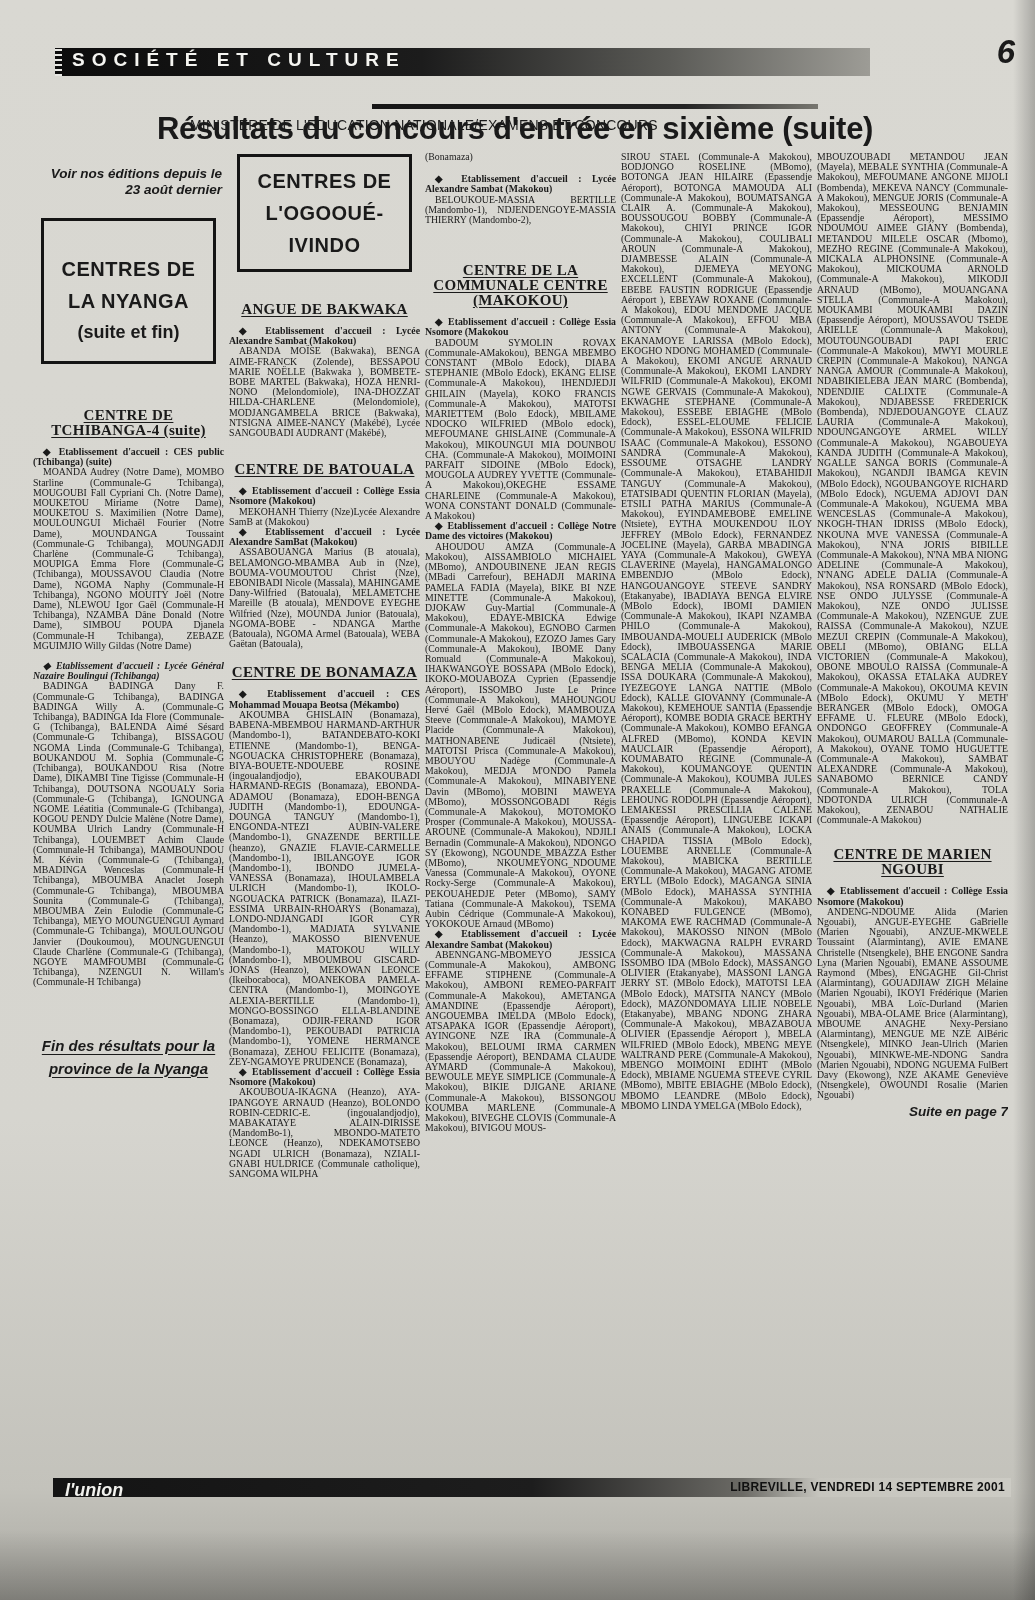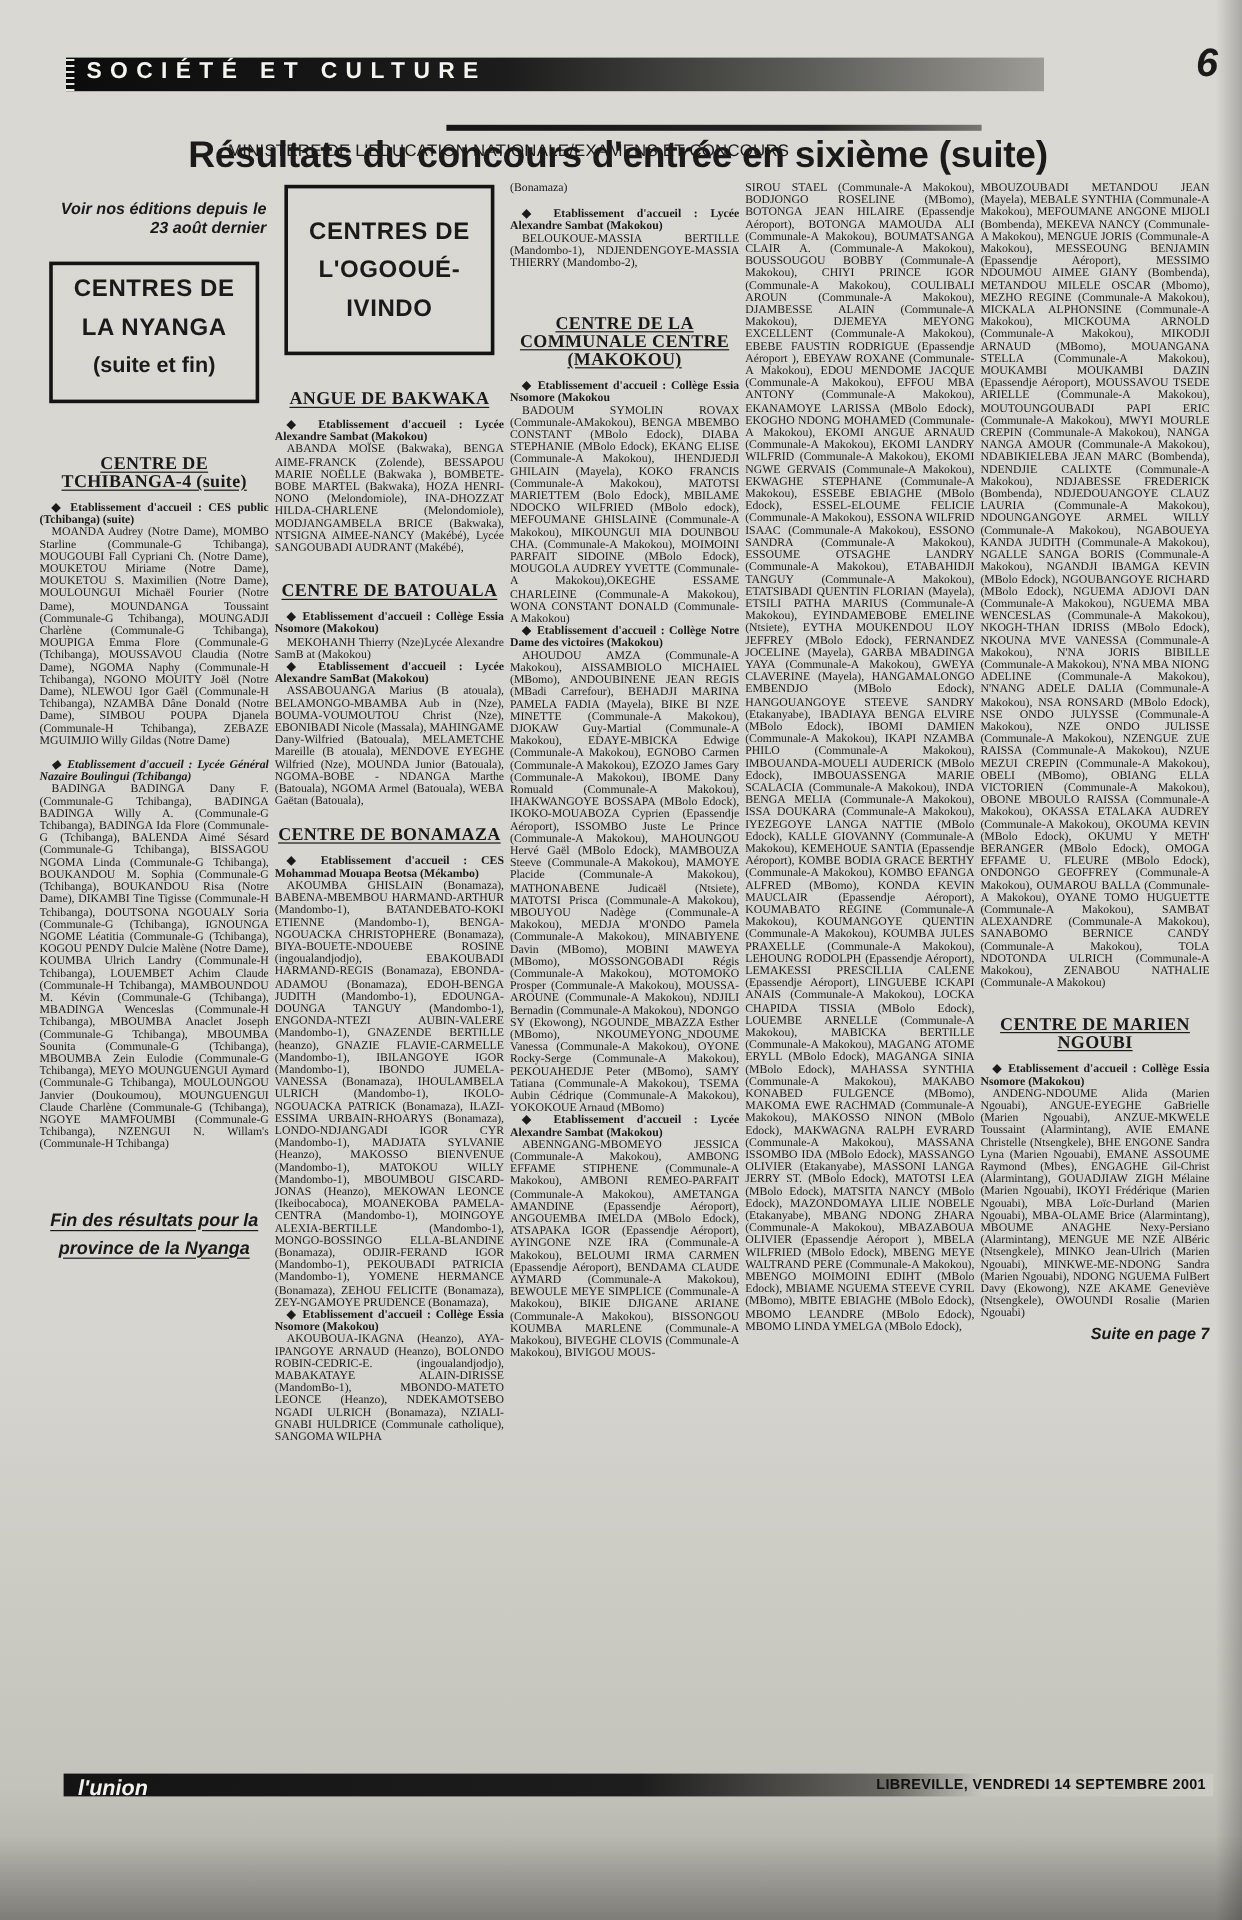--- a/index.html
+++ b/index.html
@@ -30,21 +30,21 @@
 
   
   .cols{position:absolute;left:33px;top:152px;display:flex;gap:5px;z-index:2;}
   .col{width:191px;height:1322px;overflow:hidden;font-size:9.8px;line-height:10.2px;
         text-align:justify;}
   .col p{margin:0;}
   .names{text-indent:10px;}
   .etab{text-indent:10px;font-weight:bold;margin-top:6px;}
   .centre-heading{font-weight:bold;font-size:15px;line-height:15px;text-align:center;
         text-decoration:underline;text-underline-offset:2px;margin:16px 0 9px;letter-spacing:.3px;}
-  .region-box{border:3px solid #141414;margin:8px 8px 24px;padding:4px 4px 14px;text-align:center;
+  .region-box{border:3px solid #141414;margin:8px 8px 24px;padding:32px 4px 14px;text-align:center;
         font-family:"Liberation Sans",sans-serif;font-weight:bold;}
   .region-box .rb-title{font-size:20px;line-height:32px;letter-spacing:.5px;}
   .region-box .rb-sub{font-size:18px;line-height:30px;}
   .edition-note{font-family:"Liberation Sans",sans-serif;font-weight:bold;font-style:italic;
         font-size:13.5px;line-height:16px;text-align:right;margin:14px 2px 20px;}
   .fin-note{font-family:"Liberation Sans",sans-serif;font-weight:bold;font-style:italic;
         font-size:15px;line-height:23px;text-align:center;text-decoration:underline;
         text-underline-offset:3px;margin-top:46px;padding:0 6px;}
   .suite-note{font-family:"Liberation Sans",sans-serif;font-weight:bold;font-style:italic;
         font-size:13.5px;text-align:right;margin-top:6px;}
@@ -81,21 +81,21 @@
       </div>
       <div class="centre-heading" style="margin-top:44px;">CENTRE DE TCHIBANGA-4 (suite)</div>
       <p class="etab">◆ Etablissement d'accueil : CES public (Tchibanga) (suite)</p>
       <p class="names">MOANDA Audrey (Notre Dame), MOMBO Starline (Communale-G Tchibanga), MOUGOUBI Fall Cypriani Ch. (Notre Dame), MOUKETOU Miriame (Notre Dame), MOUKETOU S. Maximilien (Notre Dame), MOULOUNGUI Michaël Fourier (Notre Dame), MOUNDANGA Toussaint (Communale-G Tchibanga), MOUNGADJI Charlène (Communale-G Tchibanga), MOUPIGA Emma Flore (Communale-G (Tchibanga), MOUSSAVOU Claudia (Notre Dame), NGOMA Naphy (Communale-H Tchibanga), NGONO MOUITY Joël (Notre Dame), NLEWOU Igor Gaël (Communale-H Tchibanga), NZAMBA Dâne Donald (Notre Dame), SIMBOU POUPA Djanela (Communale-H Tchibanga), ZEBAZE MGUIMJIO Willy Gildas (Notre Dame)</p>
       <p class="etab" style="margin-top:10px;font-style:italic;">◆ Etablissement d'accueil : Lycée Général Nazaire Boulingui (Tchibanga)</p>
       <p class="names">BADINGA BADINGA Dany F. (Communale-G Tchibanga), BADINGA BADINGA Willy A. (Communale-G Tchibanga), BADINGA Ida Flore (Communale-G (Tchibanga), BALENDA Aimé Sésard (Communale-G Tchibanga), BISSAGOU NGOMA Linda (Communale-G Tchibanga), BOUKANDOU M. Sophia (Communale-G (Tchibanga), BOUKANDOU Risa (Notre Dame), DIKAMBI Tine Tigisse (Communale-H Tchibanga), DOUTSONA NGOUALY Soria (Communale-G (Tchibanga), IGNOUNGA NGOME Léatitia (Communale-G (Tchibanga), KOGOU PENDY Dulcie Malène (Notre Dame), KOUMBA Ulrich Landry (Communale-H Tchibanga), LOUEMBET Achim Claude (Communale-H Tchibanga), MAMBOUNDOU M. Kévin (Communale-G (Tchibanga), MBADINGA Wenceslas (Communale-H Tchibanga), MBOUMBA Anaclet Joseph (Communale-G Tchibanga), MBOUMBA Sounita (Communale-G (Tchibanga), MBOUMBA Zein Eulodie (Communale-G Tchibanga), MEYO MOUNGUENGUI Aymard (Communale-G Tchibanga), MOULOUNGOU Janvier (Doukoumou), MOUNGUENGUI Claude Charlène (Communale-G (Tchibanga), NGOYE MAMFOUMBI (Communale-G Tchibanga), NZENGUI N. Willam's (Communale-H Tchibanga)</p>
       <div class="fin-note">Fin des résultats pour la province de la Nyanga</div>
     </div>
 
     <div class="col">
-      <div class="region-box" style="margin-top:2px;padding:20px 4px;">
+      <div class="region-box" style="margin-top:2px;padding:8px 4px;">
         <div class="rb-title">CENTRES DE L'OGOOUÉ-IVINDO</div>
       </div>
       <div class="centre-heading" style="margin-top:30px;">ANGUE DE BAKWAKA</div>
       <p class="etab">◆ Etablissement d'accueil : Lycée Alexandre Sambat (Makokou)</p>
       <p class="names">ABANDA MOÏSE (Bakwaka), BENGA AIME-FRANCK (Zolende), BESSAPOU MARIE NOËLLE (Bakwaka ), BOMBETE-BOBE MARTEL (Bakwaka), HOZA HENRI-NONO (Melondomiole), INA-DHOZZAT HILDA-CHARLENE (Melondomiole), MODJANGAMBELA BRICE (Bakwaka), NTSIGNA AIMEE-NANCY (Makébé), Lycée SANGOUBADI AUDRANT (Makébé),</p>
       <div class="centre-heading" style="margin-top:24px;">CENTRE DE BATOUALA</div>
       <p class="etab">◆ Etablissement d'accueil : Collège Essia Nsomore (Makokou)</p>
       <p class="names">MEKOHANH Thierry (Nze)Lycée Alexandre SamB at (Makokou)</p>
       <p class="etab">◆ Etablissement d'accueil : Lycée Alexandre SamBat (Makokou)</p>
       <p class="names">ASSABOUANGA Marius (B atouala), BELAMONGO-MBAMBA Aub in (Nze), BOUMA-VOUMOUTOU Christ (Nze), EBONIBADI Nicole (Massala), MAHINGAME Dany-Wilfried (Batouala), MELAMETCHE Mareille (B atouala), MENDOVE EYEGHE Wilfried (Nze), MOUNDA Junior (Batouala), NGOMA-BOBE - NDANGA Marthe (Batouala), NGOMA Armel (Batouala), WEBA Gaëtan (Batouala),</p>

